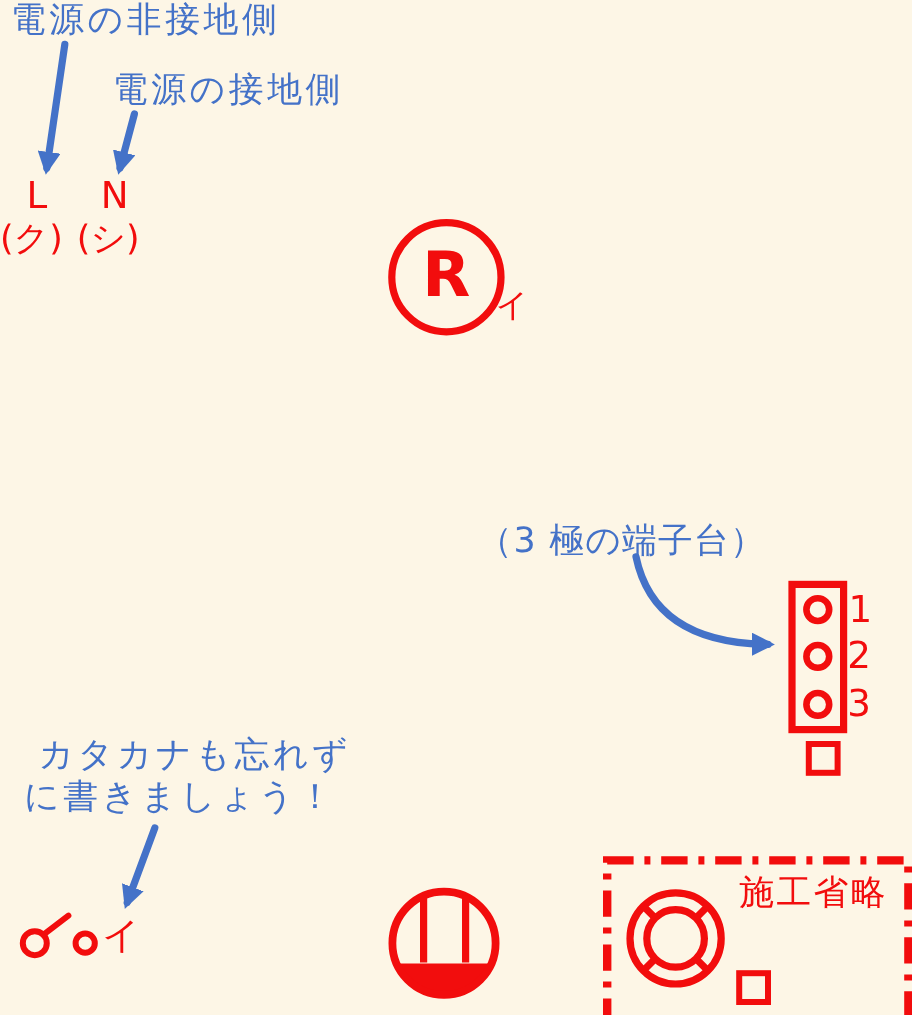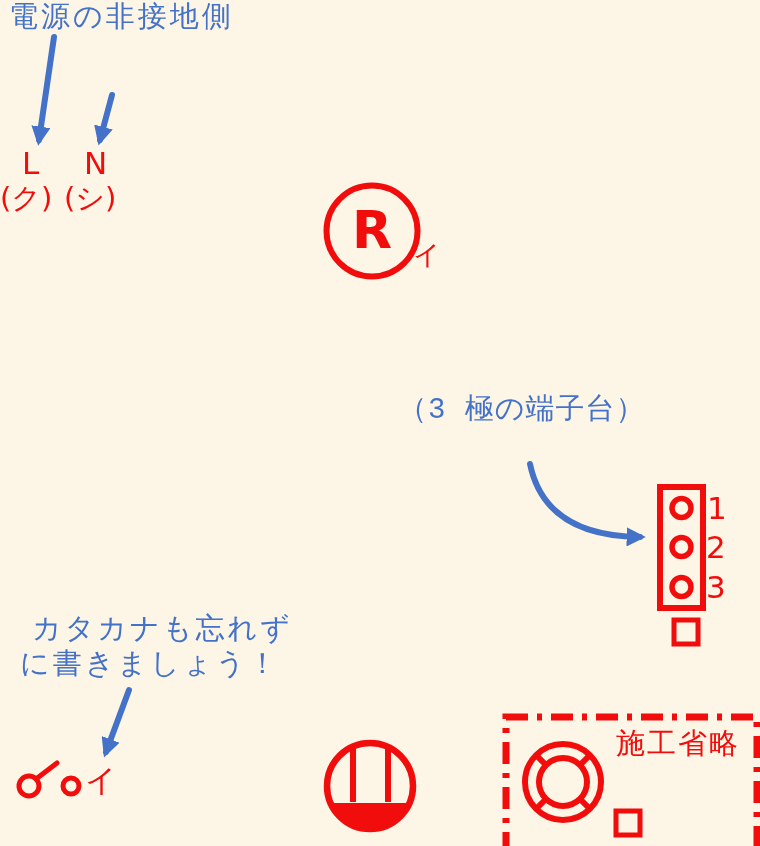--- a/index.html
+++ b/index.html
@@ -63,32 +63,33 @@
       <line x1="580" y1="799" x2="590" y2="809" stroke="#f20d0d" stroke-width="6"></line>
       <line x1="546" y1="799" x2="536" y2="809" stroke="#f20d0d" stroke-width="6"></line>
       <line x1="546" y1="765" x2="536" y2="755" stroke="#f20d0d" stroke-width="6"></line>
       <line x1="580" y1="765" x2="590" y2="755" stroke="#f20d0d" stroke-width="6"></line>
     </g>
     <rect x="616" y="811" width="24" height="24" fill="none" stroke="#f20d0d" stroke-width="5"></rect>
   </svg>
 
   <div class="txt blue" style="left:9px;top:1px;">電源の非接地側</div>
 
+  <div class="txt blue" style="left:94px;top:59px;">電源の接地側</div>
 
   <div class="txt red" style="left:22px;top:147px;font-size:31px;">L</div>
   <div class="txt red" style="left:84px;top:147px;font-size:31px;">N</div>
   <div class="txt red" style="left:0px;top:183px;font-size:29px;">(ク)</div>
   <div class="txt red" style="left:64px;top:183px;font-size:29px;">(シ)</div>
 
   <div class="txt red" style="left:342px;top:201px;width:60px;height:58px;
        display:flex;align-items:center;justify-content:center;
        font-size:52px;font-weight:bold;">R</div>
   <div class="txt red" style="left:413px;top:241px;font-size:27px;">イ</div>
 
-  <div class="txt blue" style="left:398px;top:396px;letter-spacing:1px;font-family:Liberation Mono, monospace;">（3 極の端子台）</div>
+  <div class="txt blue" style="left:398px;top:435px;letter-spacing:1px;">（3 極の端子台）</div>
 
   <div class="txt red" style="left:707px;top:492px;font-size:31px;">1</div>
   <div class="txt red" style="left:706px;top:531px;font-size:31px;">2</div>
   <div class="txt red" style="left:706px;top:571px;font-size:31px;">3</div>
 
   <div class="txt blue" style="left:20px;top:648px;">に書きましょう！</div>
   <div class="txt blue" style="left:32px;top:613px;">カタカナも忘れず</div>
 
   <div class="txt red" style="left:85px;top:764px;font-size:31px;">イ</div>
 

